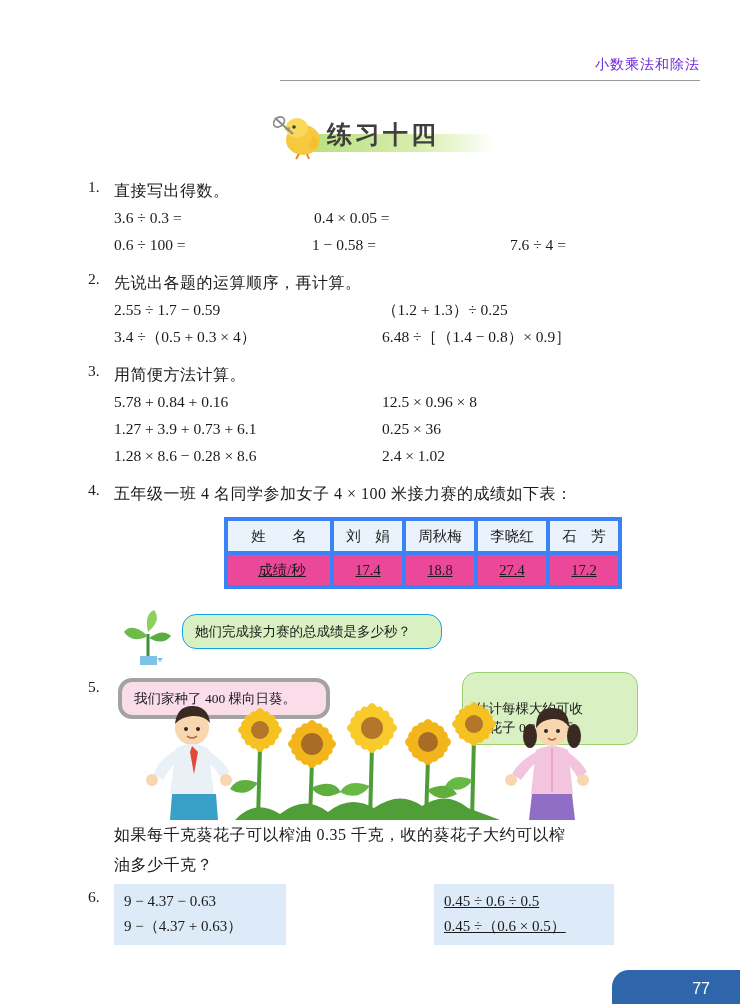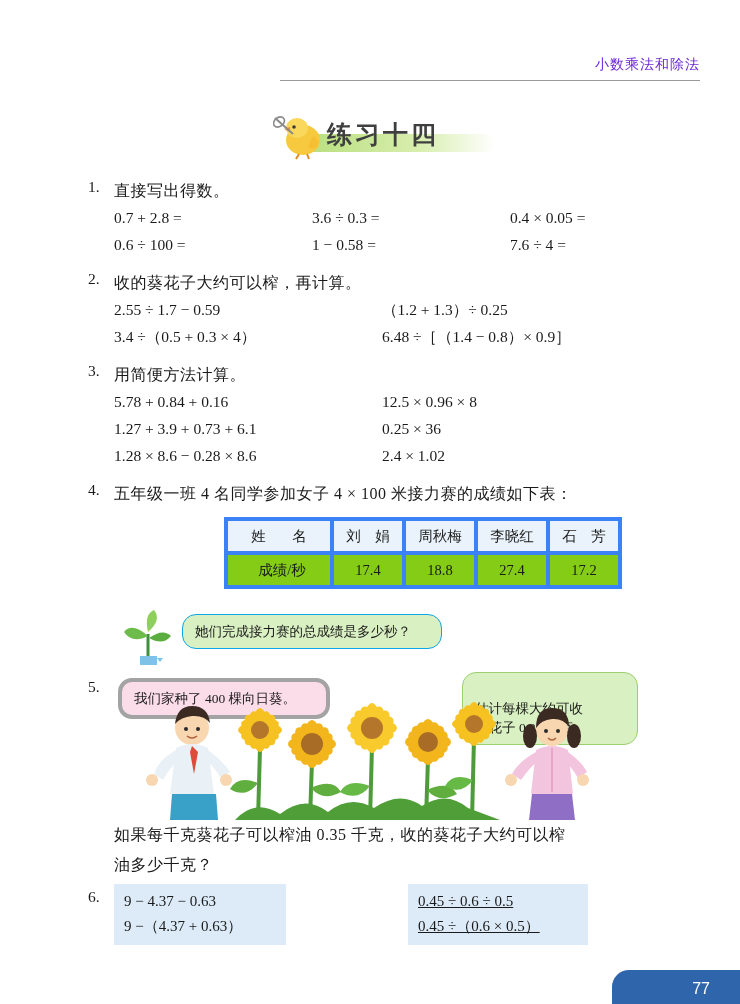--- a/index.html
+++ b/index.html
@@ -128,21 +128,21 @@
     text-align: center;
     height: 20px;
   }
   table.score td.hcell {
     width: 96px;
     letter-spacing: 6px;
     padding-left: 6px;
   }
   table.score td.dcell { width: 68px; }
   table.score tr.head td { background: #eaf3fb; }
-  table.score tr.body td { background: #84cc16; }
+  table.score tr.body td { background: #ec4899; text-decoration: underline; }
 
   
   .bubble {
     position: absolute;
     font-size: 13.5px;
     line-height: 19px;
     border-radius: 14px;
     padding: 7px 12px;
     color: #1a1a1a;
   }
@@ -211,36 +211,35 @@
     <div class="title-text">练习十四</div>
   </div>
 
   <div class="content">
 
     <div class="prob" style="margin-bottom:12px;">
       <div class="num">1.</div>
       <div class="prob-body">
         <div class="stem">直接写出得数。</div>
         <div class="row">
-          <div class="c1">0.7 + 2.8 =</div>
           <div class="c2">3.6 ÷ 0.3 =</div>
           <div class="c3">0.4 × 0.05 =</div>
         </div>
         <div class="row">
           <div class="c1">0.6 ÷ 100 =</div>
           <div class="c2">1 − 0.58 =</div>
           <div class="c3">7.6 ÷ 4 =</div>
         </div>
       </div>
     </div>
 
     <div class="prob" style="margin-bottom:12px;">
       <div class="num">2.</div>
       <div class="prob-body">
-        <div class="stem">收的葵花子大约可以榨，再计算。</div>
+        <div class="stem">先说出各题的运算顺序，再计算。</div>
         <div class="row">
           <div class="w-half1">2.55 ÷ 1.7 − 0.59</div>
           <div class="w-half2">（1.2 + 1.3）÷ 0.25</div>
         </div>
         <div class="row">
           <div class="w-half1">3.4 ÷（0.5 + 0.3 × 4）</div>
           <div class="w-half2">6.48 ÷［（1.4 − 0.8）× 0.9］</div>
         </div>
       </div>
     </div>
@@ -442,21 +441,21 @@
       <circle cx="77" cy="92" r="6" fill="#f7d6b0"></circle>
       <path d="M26 106 h40 l3 26 h-46Z" fill="#8f6ec6"></path>
     </g>
   </svg>
 
   <div style="position:absolute;left:114px;top:820px;width:560px;font-size:16px;line-height:30px;white-space:pre-line;letter-spacing:0.5px;">如果每千克葵花子可以榨油 0.35 千克，收的葵花子大约可以榨
 油多少千克？</div>
 
   <div style="position:absolute;left:88px;top:884px;width:600px;">
     <div style="position:absolute;left:0;top:4px;font-size:15.5px;">6.</div>
-    <div style="display:flex;margin-left:26px;">
+    <div style="display:flex;margin-left:26px;gap:26px;">
       <div class="qbox" style="width:152px;">
         <div>9 − 4.37 − 0.63</div>
         <div>9 −（4.37 + 0.63）</div>
       </div>
       <div class="qbox right" style="width:160px;">
         <div>0.45 ÷ 0.6 ÷ 0.5</div>
         <div>0.45 ÷（0.6 × 0.5）</div>
       </div>
     </div>
   </div>

